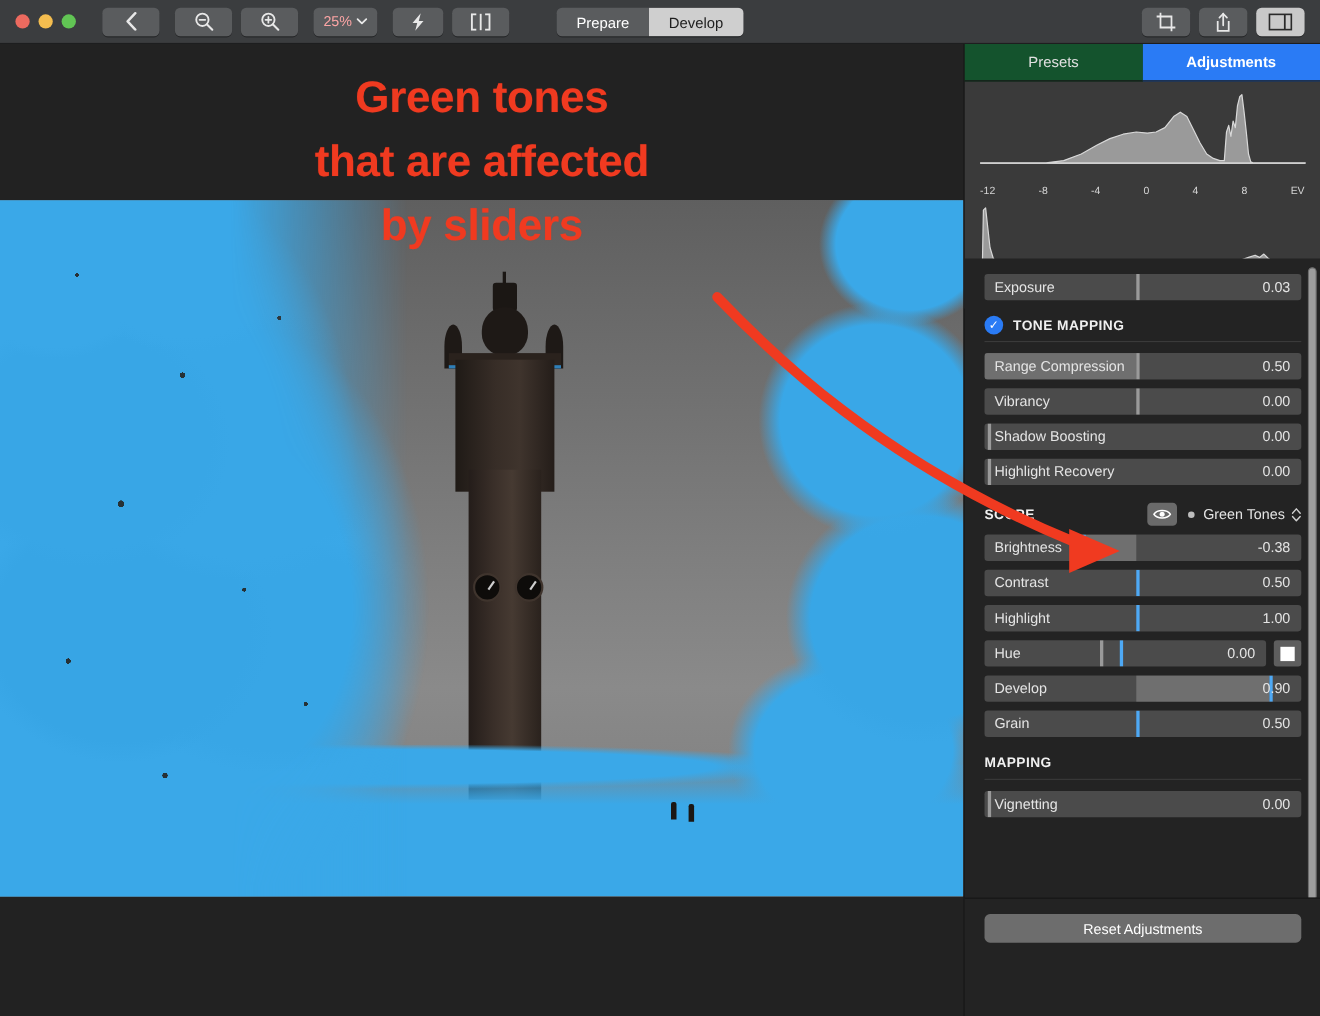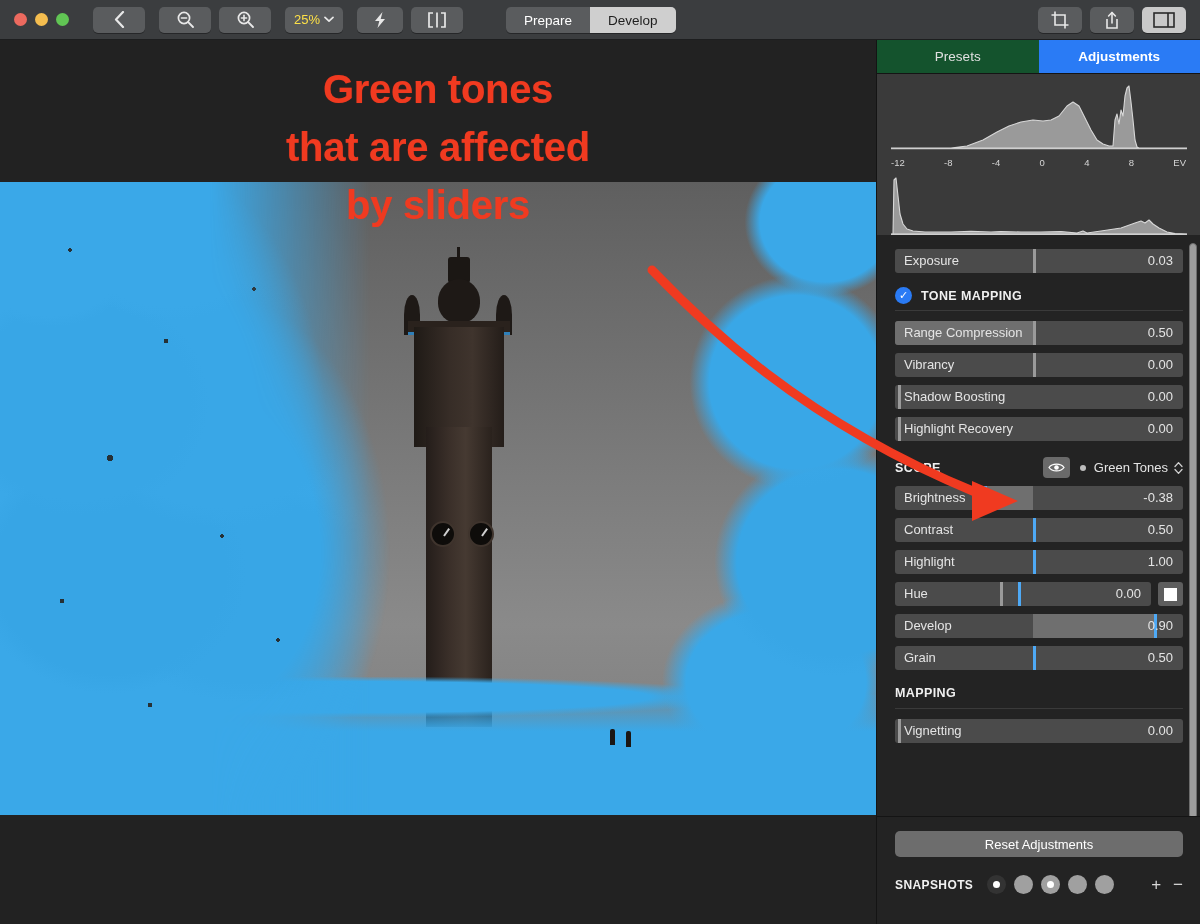--- a/index.html
+++ b/index.html
@@ -23,21 +23,21 @@
   .light { width: 13px; height: 13px; border-radius: 50%; }
   .light.red { background: #ec6a5f; }
   .light.yellow { background: #f4bd4f; }
   .light.green { background: #61c554; }
 
   .tb-btn {
     height: 26px; min-width: 42px;
     background: #5a5c5e;
     border-radius: 5px;
     display: flex; align-items: center; justify-content: center;
-    color: #fde047;
+    color: #fca5a5;
     box-shadow: 0 1px 0 rgba(0,0,0,.35);
   }
   .tb-group { display: flex; align-items: center; gap: 8px; }
   #btn-back { margin-left: 24px; width: 52px; }
   #btn-zoom-out, #btn-zoom-in { width: 52px; }
   #btn-zoom-level { width: 58px; font-size: 13px; gap: 4px; }
   #btn-flash { width: 46px; }
   #btn-compare { width: 52px; }
 
   .seg-control {
@@ -194,21 +194,21 @@
   .tabs { display: flex; height: 34px; }
   .tab {
     flex: 1; display: flex; align-items: center; justify-content: center;
     font-size: 13.5px; color: #e0e0e0; background: #14532d;
     border-bottom: 1px solid #141414;
   }
   .tab.active { background: #2a7bf5; color:#fff; font-weight: 600; }
 
   .histos { padding: 6px 14px 4px 14px; background:#3a3a3a; border-bottom: 1px solid #141414; }
   .histo { position: relative; }
-  .axis-row { display:flex; justify-content: space-between; font-size: 9.5px; color:#d6d6d6; margin-top:1px; }
+  .axis-row { display:flex; justify-content: space-between; font-size: 9.5px; color:#d6d6d6; margin-top:11px; }
   .axis-row span { width: 0; white-space: nowrap; }
 
   .scroll-area {
     position: absolute; left:0; top: 195px; width: 324px; height: 621px;
     background:#232323; overflow: hidden;
   }
   .sliders { padding: 14px 18px 0 18px; }
 
   .srow { position: relative; height: 24px; margin-bottom: 8px; border-radius: 3px; overflow: hidden; background:#4b4b4b; }
   .srow .fill { position:absolute; top:0; bottom:0; background:#6f6f6f; }
@@ -516,38 +516,20 @@
         </div>
       </div>
 
       <div class="scrollbar">
         <div class="thumb"></div>
       </div>
     </div>
 
     <div class="bottom">
       <div class="reset-btn">Reset Adjustments</div>
-      <div class="snap-row">
-        <span class="snap-lbl">SNAPSHOTS</span>
-        <div class="snaps">
-          <div class="snap dark">
-              <i></i>
-            </div>
-          <div class="snap"></div>
-          <div class="snap">
-              <i></i>
-            </div>
-          <div class="snap"></div>
-          <div class="snap"></div>
-        </div>
-        <div class="pm">
-          <span>+</span>
-          <span>−</span>
-        </div>
-      </div>
     </div>
   </div>
 
   <svg class="arrow-svg">
     <path d="M652,270 C700,320 800,420 975,492" stroke="#f03a20" stroke-width="9" fill="none" stroke-linecap="round"></path>
     <path d="M1018,501 L972,481 L972,521 Z" fill="#f03a20"></path>
   </svg>
 
 </div>
 

